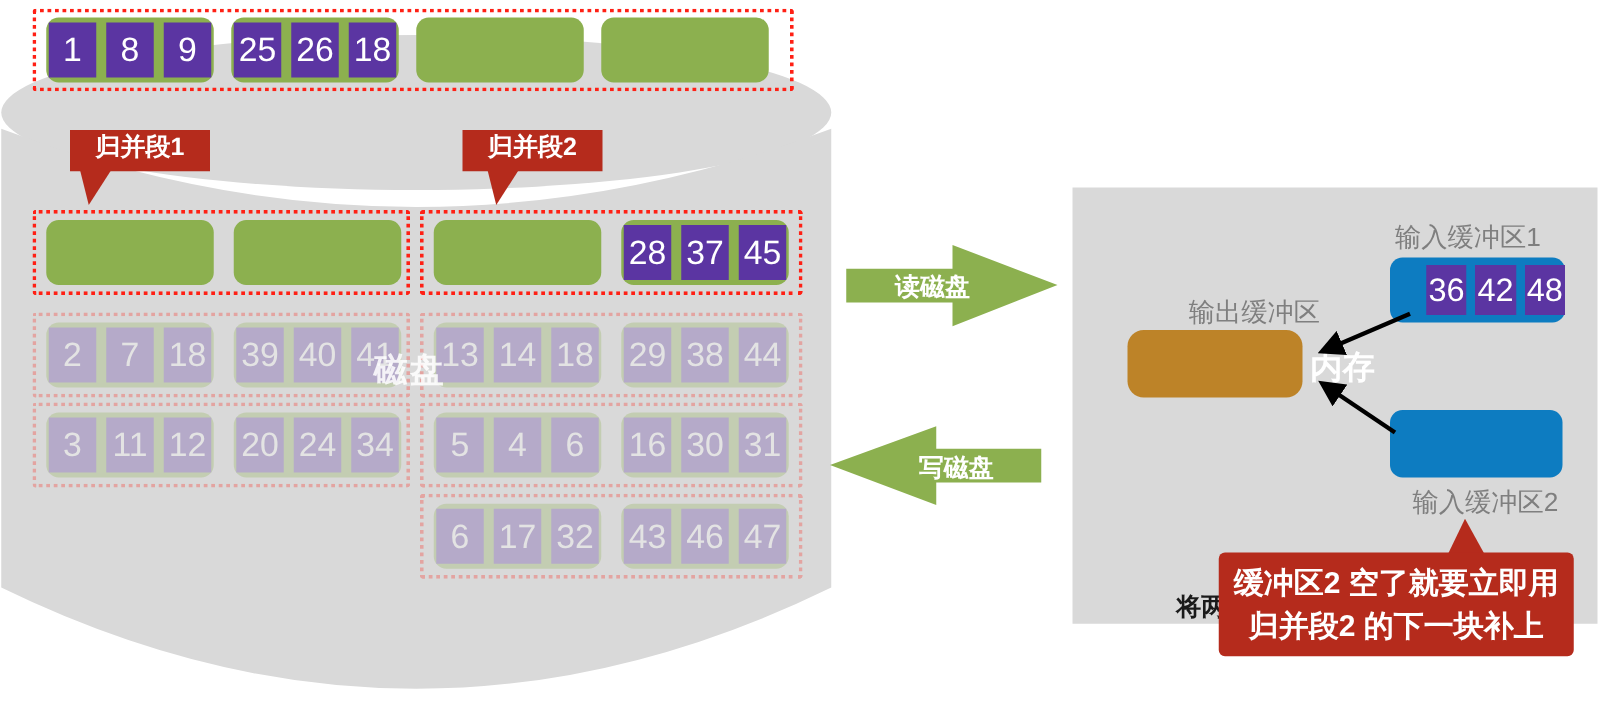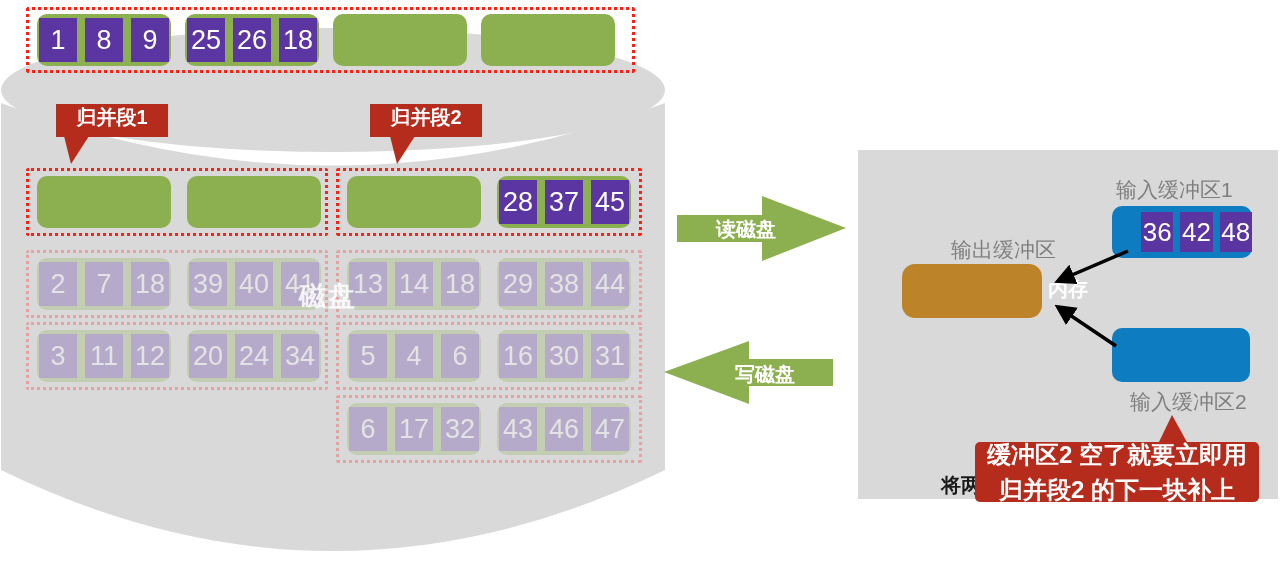--- a/index.html
+++ b/index.html
@@ -51,25 +51,25 @@
     color:rgba(255,255,255,0.85); font-size:27px; font-weight:bold; letter-spacing:2px;
   }
 
   
   .mem-box { position:absolute; left:858px; top:150px; width:420px; height:349px; background:var(--gray); z-index:1; }
   .mem-label { position:absolute; color:var(--label_gray); font-size:21px; white-space:nowrap; }
   .buffer { position:absolute; border-radius:10px; display:flex; align-items:center; justify-content:center; gap:7px; }
   .out-buf { left:44px; top:114px; width:140px; height:54px; background:var(--orange); border-radius:13px; }
   .in-buf1 { left:254px; top:56px;  width:140px; height:52px; background:var(--blue);padding-left:29px; }
   .in-buf2 { left:254px; top:178px; width:138px; height:54px; background:var(--blue); }
-  .mem-word { position:absolute; left:190px; top:126px; color:#fff; font-size:20px; font-weight:bold; }
+  .mem-word { position:absolute; left:190px; top:126px; color:#fff; font-size:26px; font-weight:bold; }
 
   
   .note {
-    position:absolute; left:975px; top:442px; width:284px; height:60px;
+    position:absolute; left:975px; top:442px; width:284px; height:83px;
     background:var(--dark_red); border-radius:5px; z-index:5;
     display:flex; flex-direction:column; align-items:center; justify-content:center;
     color:#fff; font-size:24px; font-weight:bold; line-height:35px; white-space:nowrap;
   }
   .note-ptr {
     position:absolute; left:1158px; top:415px; width:0; height:0; z-index:5;
     border-left:14px solid transparent;
     border-right:16px solid transparent;
     border-bottom:29px solid var(--dark_red);
   }

